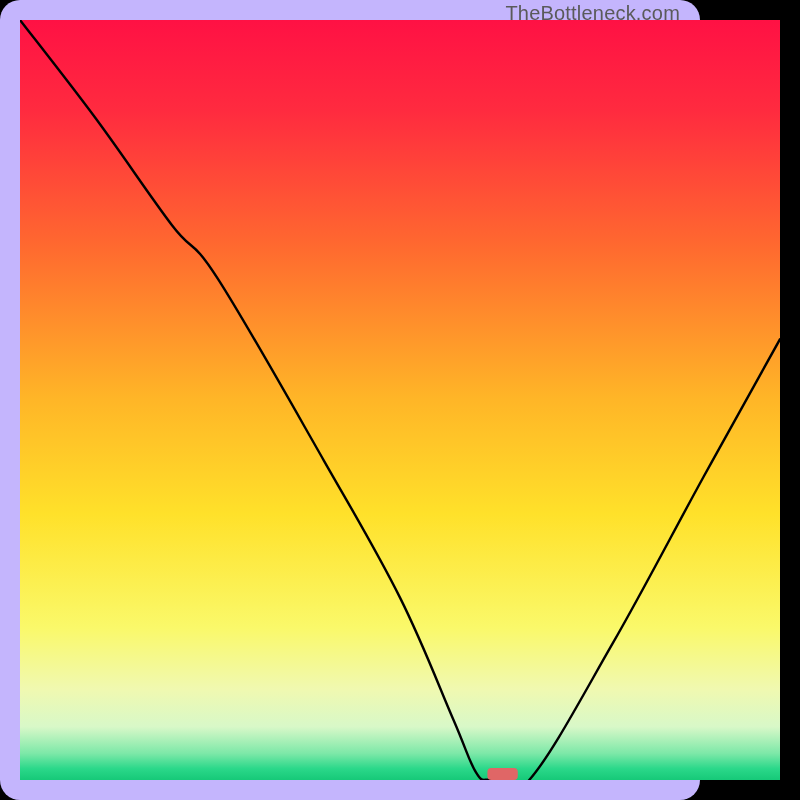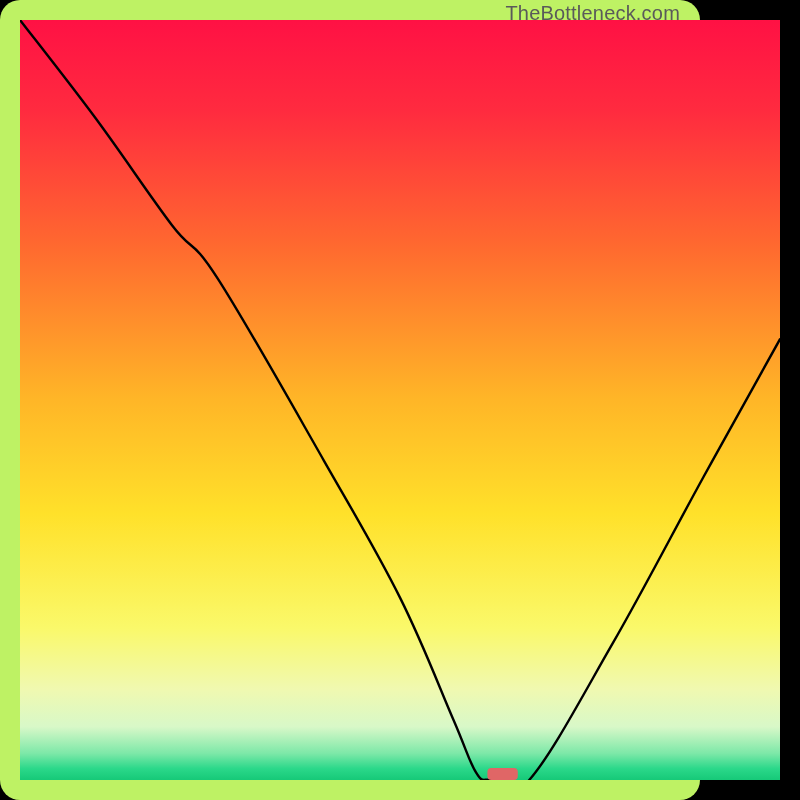--- a/index.html
+++ b/index.html
@@ -7,21 +7,21 @@
     padding: 0;
     width: 800px;
     height: 800px;
     background: #000;
     overflow: hidden;
   }
   .chart-container {
     position: relative;
     width: 700px;
     height: 800px;
-    background: #bef264;
+    background: #c4b5fd;
     border-radius: 20px;
   }
   .plot-area {
     position: absolute;
     left: 20px;
     top: 20px;
     width: 760px;
     height: 760px;
   }
   .watermark {

